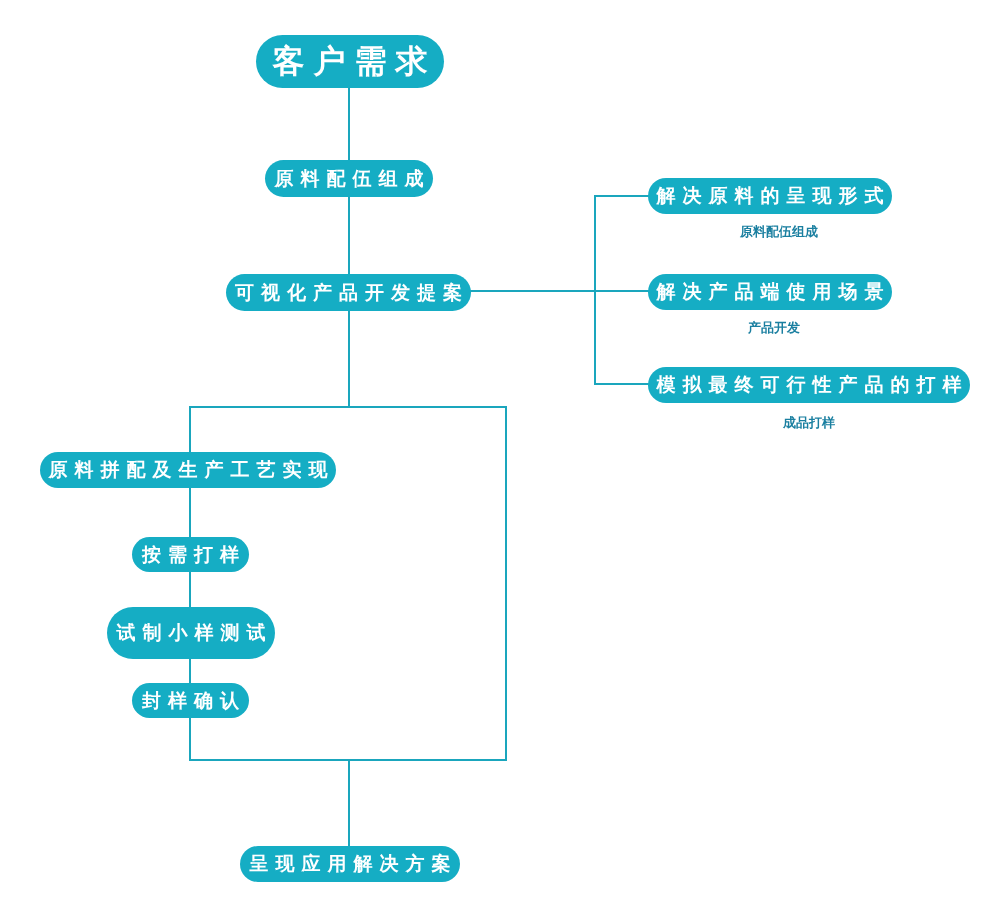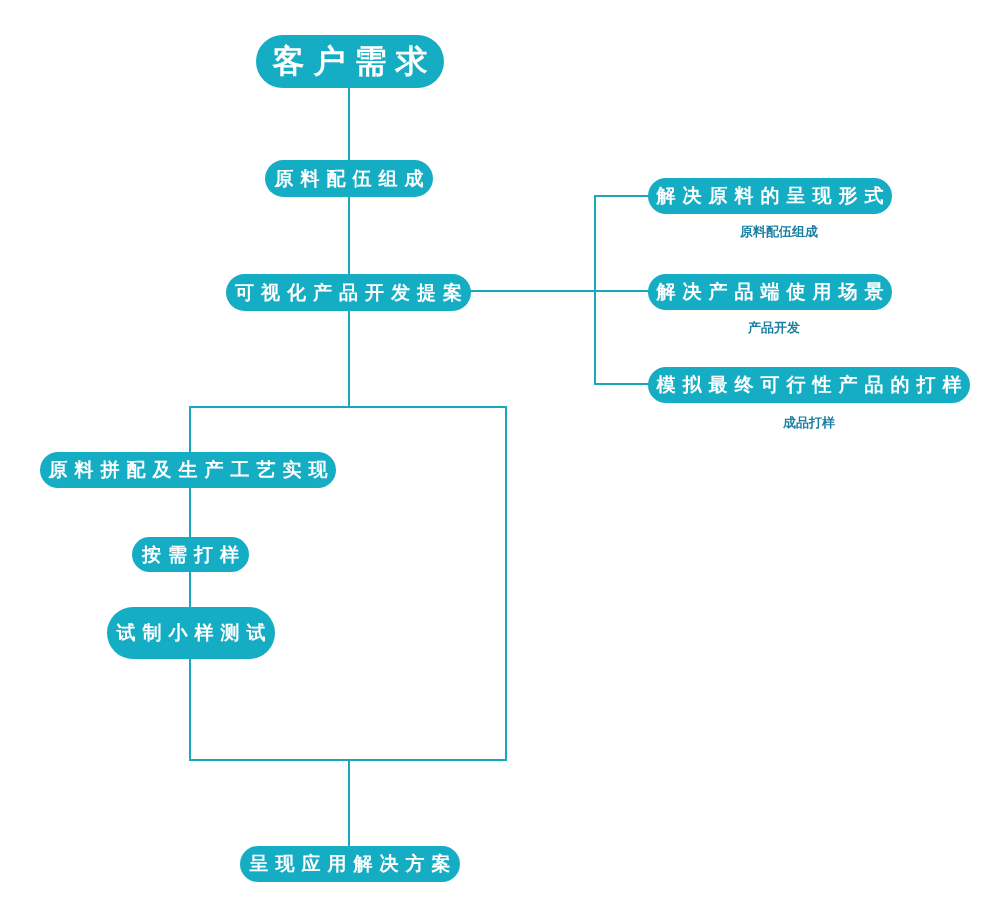--- a/index.html
+++ b/index.html
@@ -66,19 +66,22 @@
 
   <div class="node med" style="left:128px; top:537px; width:117px; height:35px;">
     <span>按需打样</span>
   </div>
   <div class="node med" style="left:36px; top:452px; width:296px; height:36px;">
     <span>原料拼配及生产工艺实现</span>
   </div>
   <div class="node med" style="left:103px; top:607px; width:168px; height:52px;">
     <span>试制小样测试</span>
   </div>
+  <div class="node med" style="left:128px; top:683px; width:117px; height:35px;">
+    <span>封样确认</span>
+  </div>
 
 
   <div class="node med" style="left:236px; top:846px; width:220px; height:36px;align-items:center;">
     <span>呈现应用解决方案</span>
   </div>
 
 </div>
 
 </body></html>

